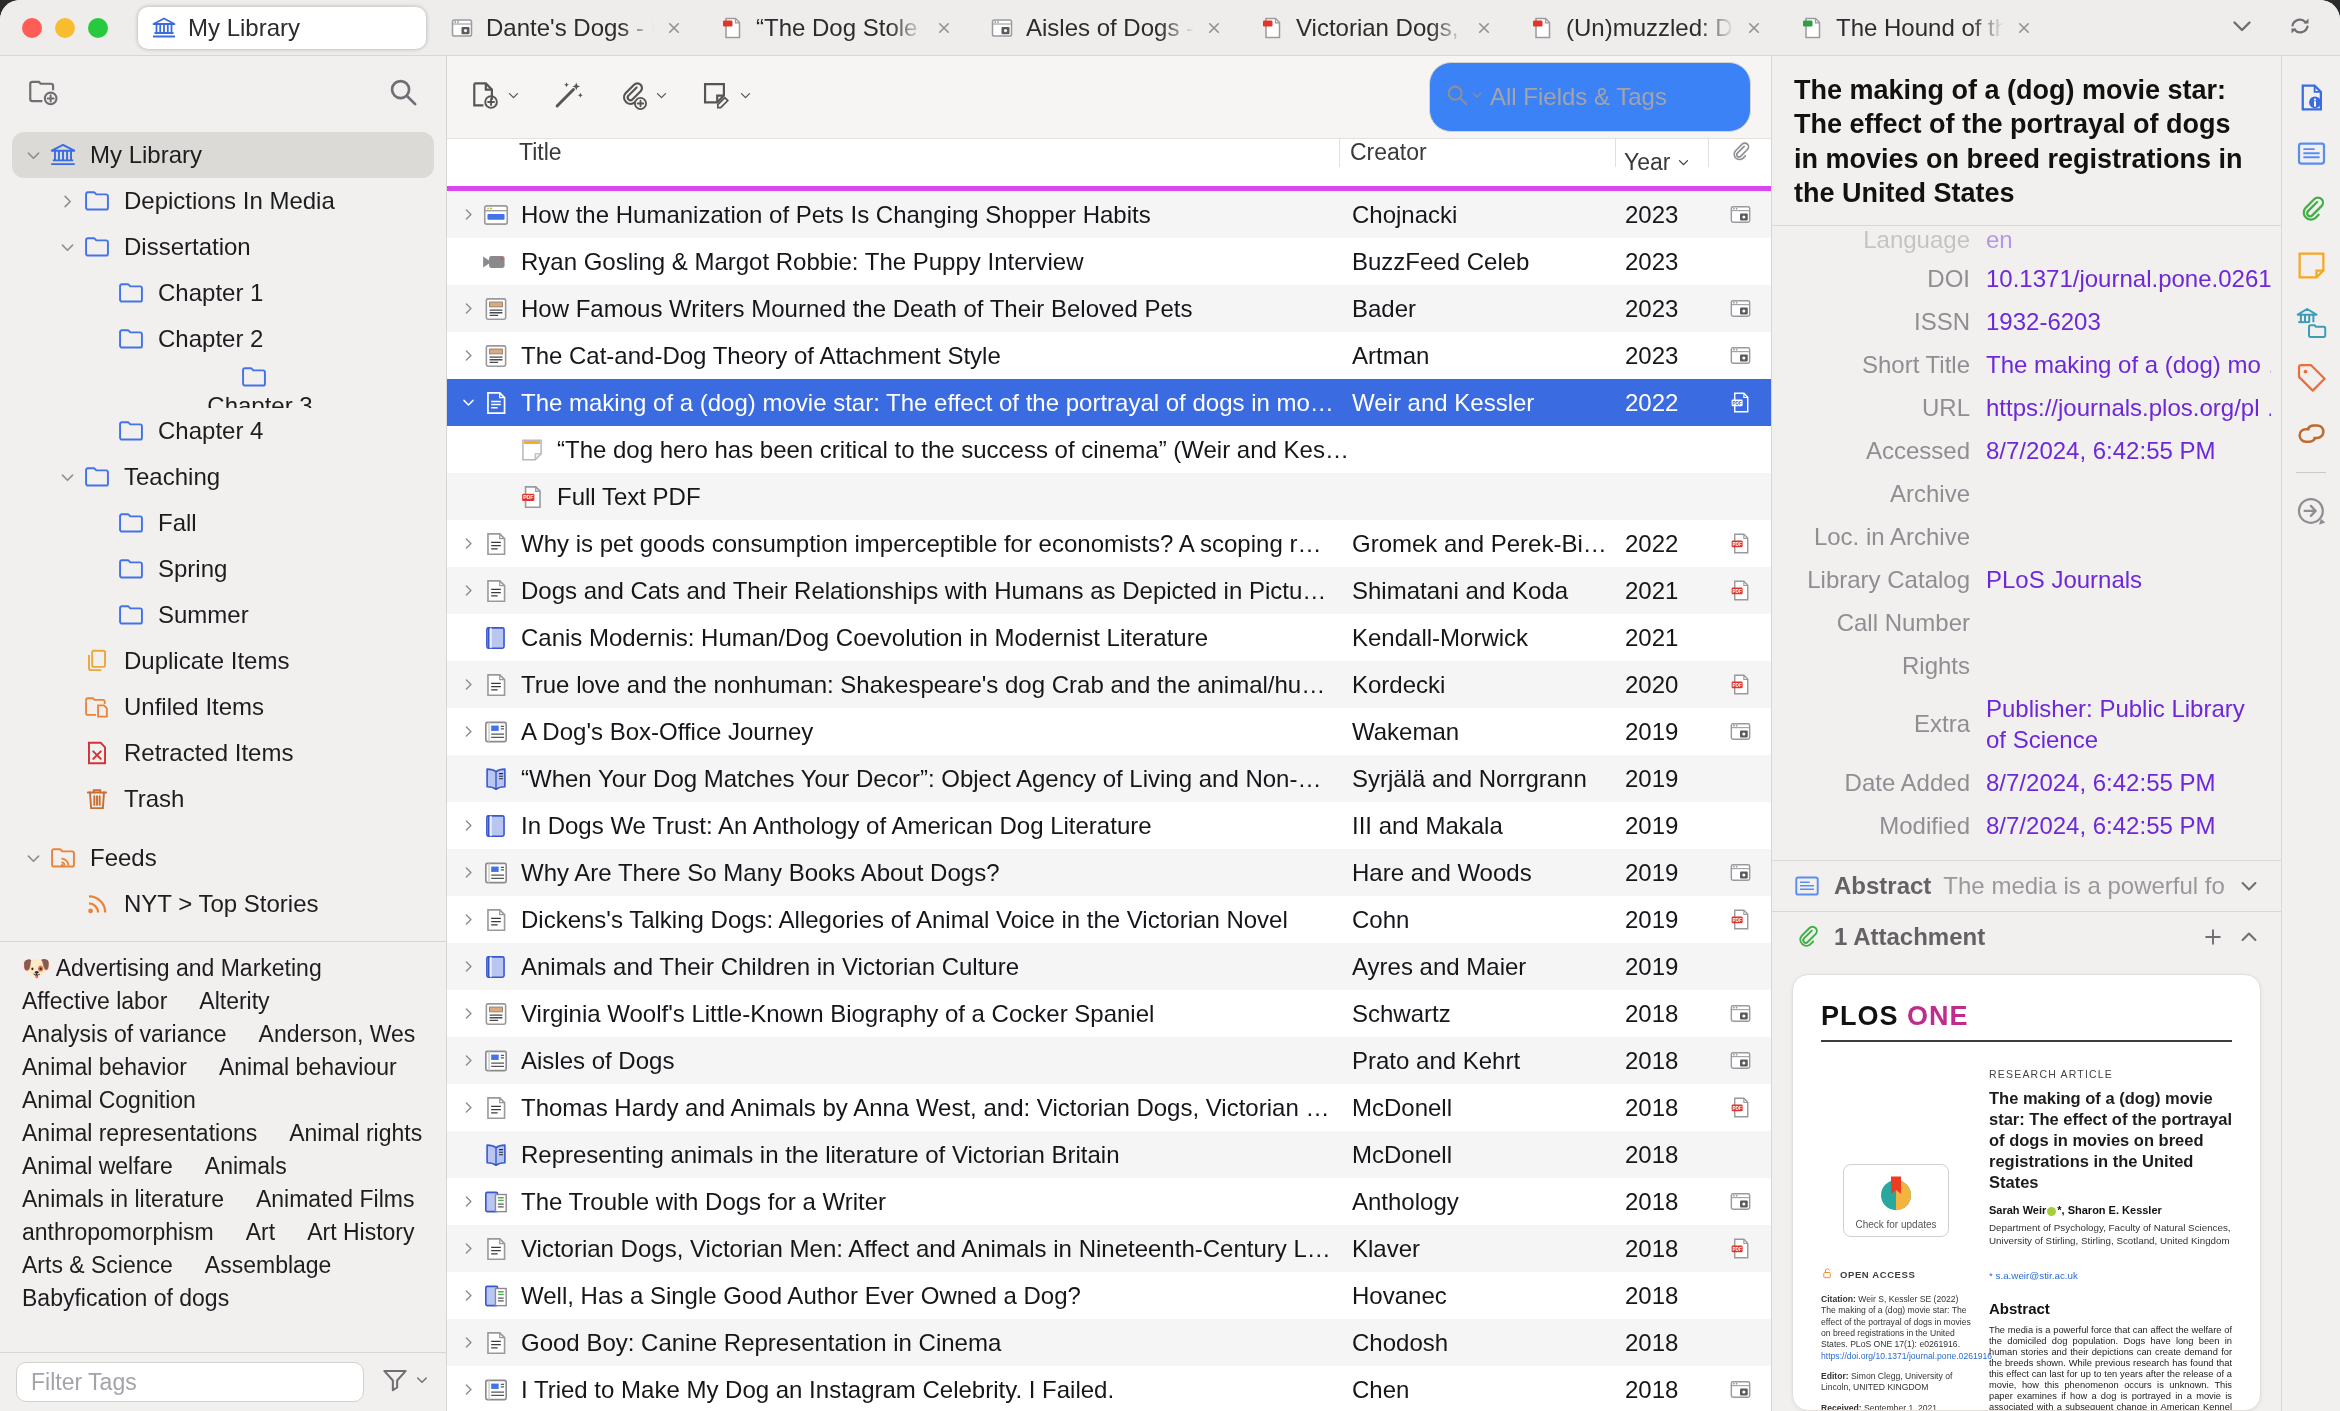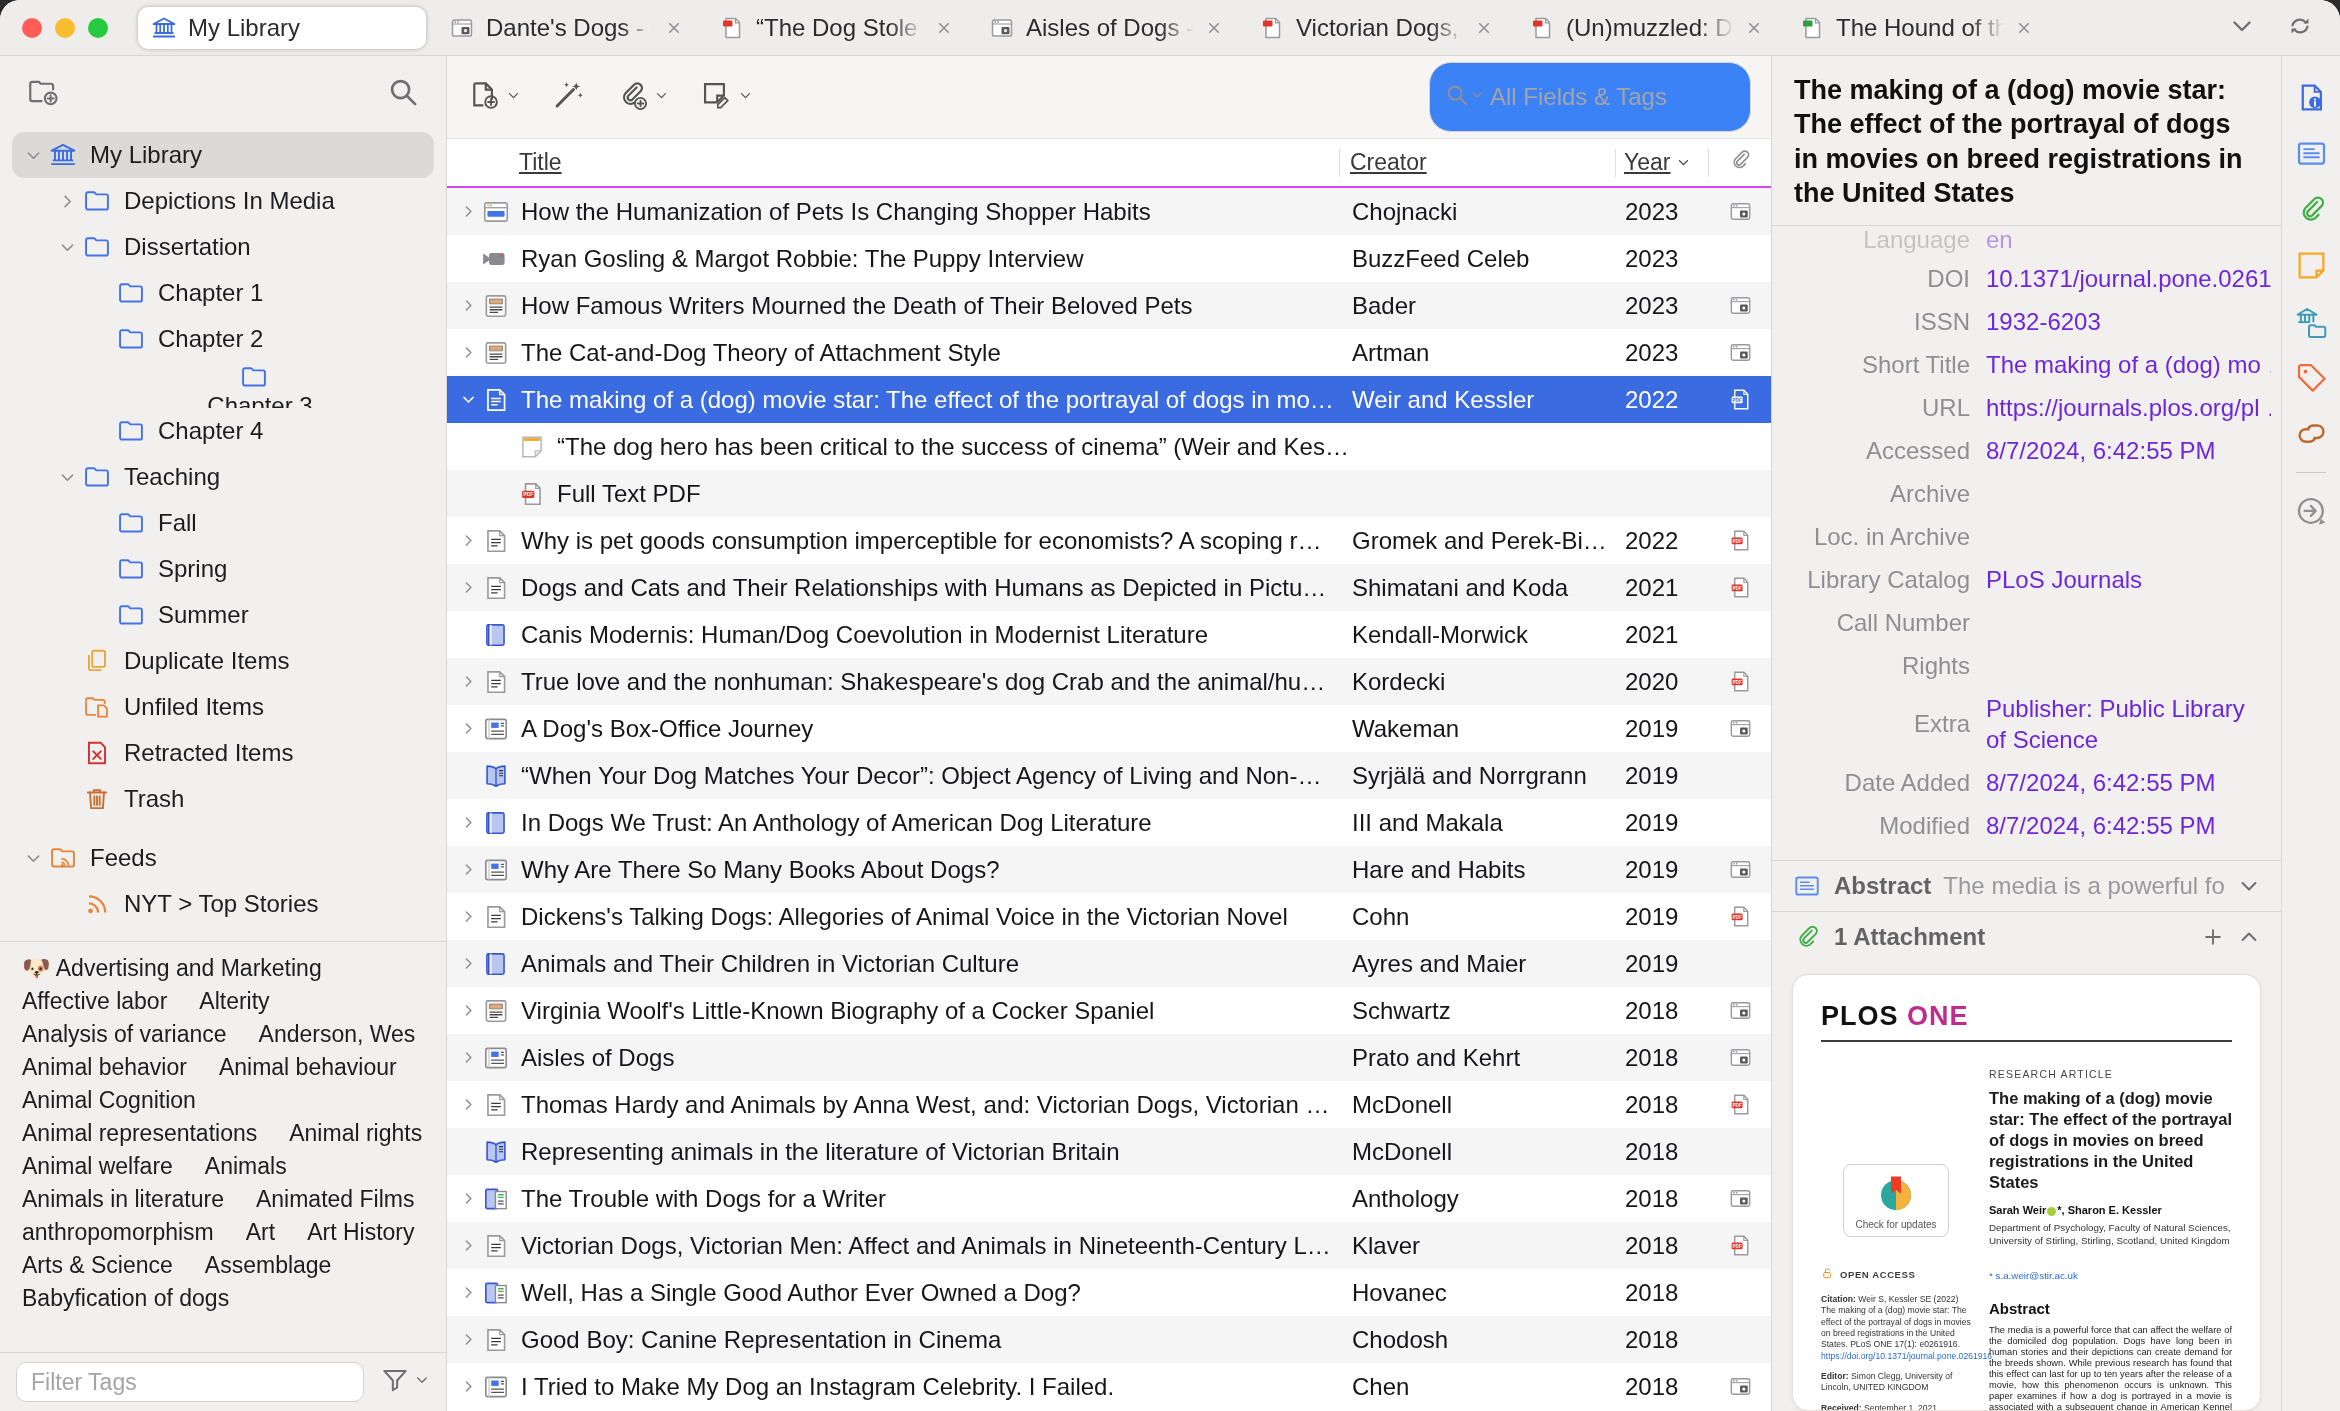--- a/index.html
+++ b/index.html
@@ -46,21 +46,21 @@
   .items{flex:1;display:flex;flex-direction:column;background:#fff;border-right:1px solid #d8d5d2;min-width:0;box-sizing:border-box;}
   .itoolbar{height:82px;background:#f6f5f3;border-bottom:1px solid #e3e1df;display:flex;align-items:center;padding:0 20px;gap:30px;flex-shrink:0;color:#555;}
   .tbtn{display:flex;align-items:center;gap:5px;}
   .tbtn svg{width:34px;height:34px}
   .tbtn .mini svg{width:15px;height:15px}
   .searchbox{margin-left:auto;width:292px;height:44px;background:#3b82f6;border:1px solid #d6d3d0;border-radius:22px;display:flex;align-items:center;padding:12px 14px;color:#8e8e93;}
   .searchbox svg{width:26px;height:26px}
   .searchbox .mini svg{width:14px;height:14px}
   .searchbox input{border:none;outline:none;flex:1;font-size:24px;color:#1d1d1f;background:transparent;min-width:0;padding-left:6px;}
   .searchbox input::placeholder{color:#a3a3a8}
-  .lheader{height:47px;display:flex;align-items:center;font-size:23px;color:#3a3a3c;border-bottom:2px solid #d946ef;flex-shrink:0;text-decoration:underline;}
+  .lheader{height:47px;display:flex;font-size:23px;color:#3a3a3c;border-bottom:5px solid #d946ef;flex-shrink:0;}
   .h-title{flex:1;padding-left:72px}
   .h-creator{width:275px;padding-left:10px;box-sizing:border-box}
   .h-year{width:92px;display:flex;align-items:center;gap:6px;padding-left:8px;box-sizing:border-box;color:#3a3a3c}
   .h-year .mini svg{width:15px;height:15px}
   .h-att{width:62px;display:flex;justify-content:center;color:#8e8e93}
   .h-att svg{width:26px;height:26px}
   .hsep{width:1px;height:28px;background:#e2e0de}
   .rows{flex:1;overflow:hidden;}
   .lrow{height:47px;display:flex;align-items:center;font-size:24px;color:#16161a;}
   .lrow.stripe{background:#f5f5f5}
@@ -910,21 +910,21 @@
             </span>
             <span class="iico">
               <svg viewBox="0 0 28 28" xmlns="http://www.w3.org/2000/svg">
                 <rect x="4.5" y="5" width="19" height="18" rx="1.5" fill="#fff" stroke="#8a8a8e" stroke-width="1.5"></rect>
                 <path d="M7.5 5v18" stroke="#c9c9cc" stroke-width="1.2"></path>
                 <rect x="9.5" y="8" width="7" height="5" fill="#4273e8"></rect>
                 <path d="M18.5 8.8h3M18.5 11h3M9.5 16h12M9.5 19h12" stroke="#55555a" stroke-width="1.2"></path>
               </svg>
             </span>
             <span class="ttl">Why Are There So Many Books About Dogs?</span>
-            <span class="cre">Hare and Habits</span>
+            <span class="cre">Hare and Woods</span>
             <span class="yr">2019</span>
             <span class="att">
               <svg viewBox="0 0 28 28" xmlns="http://www.w3.org/2000/svg">
                 <rect x="4.5" y="6" width="19" height="16" rx="1.8" fill="#fff" stroke="#9a9a9e" stroke-width="1.5"></rect>
                 <path d="M4.5 10h19" stroke="#9a9a9e" stroke-width="1.1"></path>
                 <circle cx="7.2" cy="8" r=".9" fill="#9a9a9e"></circle>
                 <circle cx="10" cy="8" r=".9" fill="#9a9a9e"></circle>
                 <rect x="13.5" y="13" width="8" height="7.2" rx="1" fill="#5a5a5e"></rect>
                 <circle cx="17.5" cy="16.6" r="1.6" fill="#fff"></circle>
               </svg>

